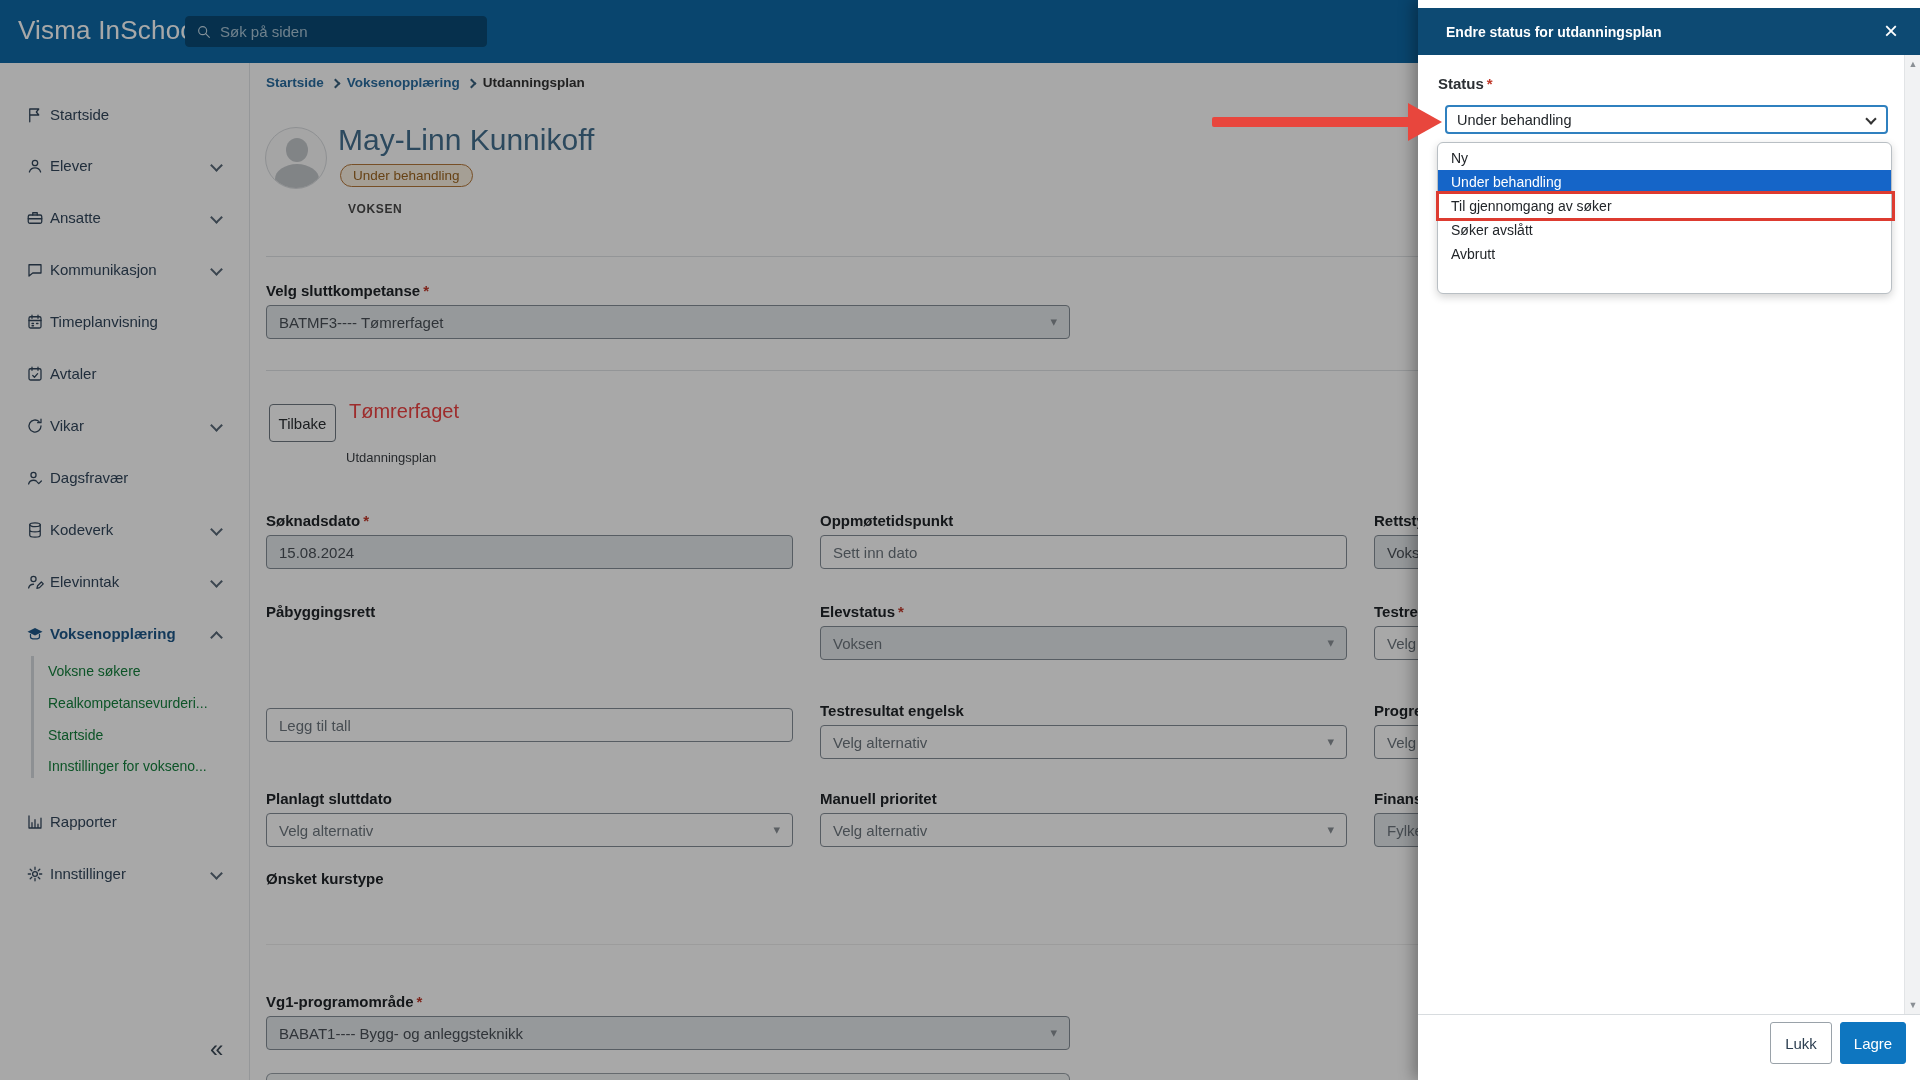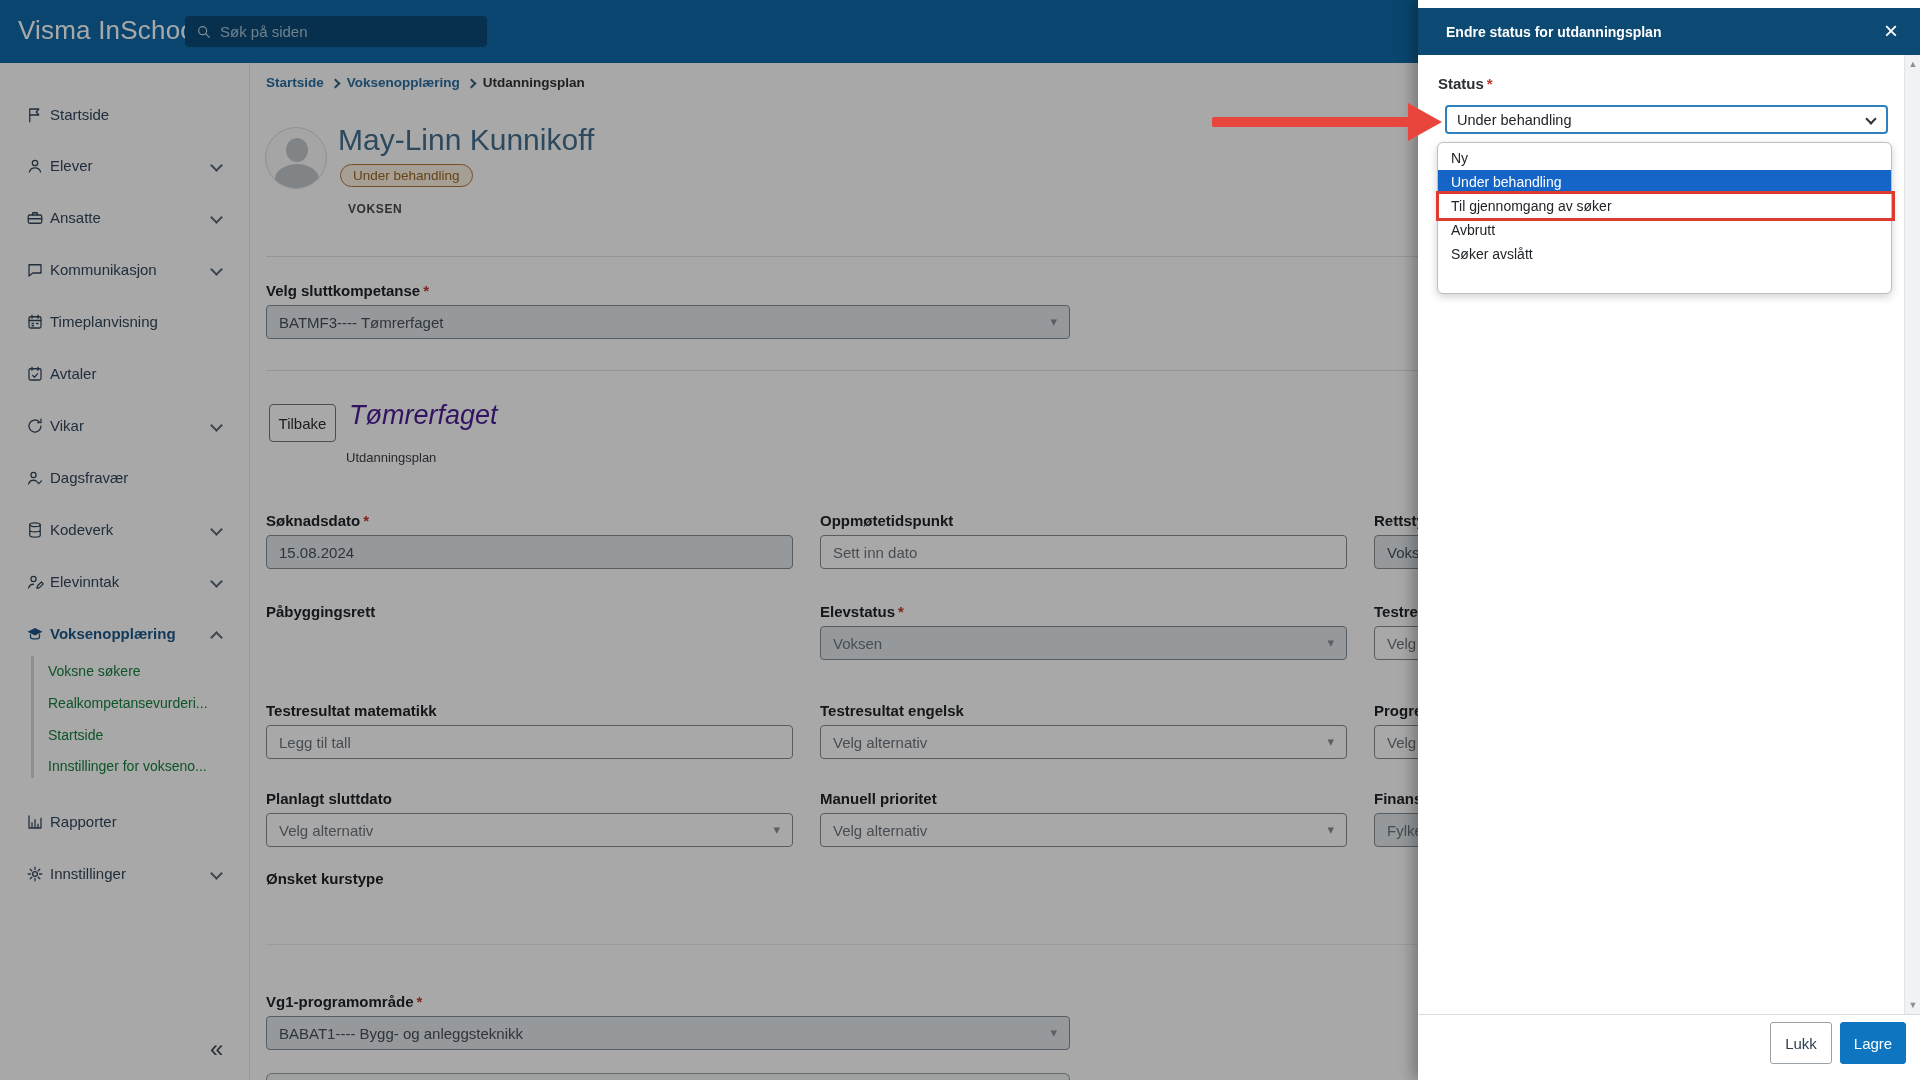--- a/index.html
+++ b/index.html
@@ -49,21 +49,21 @@
   .ctrl { margin-top:6px; height:34px; border:1px solid #858e96; border-radius:4px; background:#fff; display:flex; align-items:center; padding:0 12px; font-size:15px; color:#495057; position:relative; }
   .ctrl.disabled { background:#e4e8eb; }
   .ctrl .arrow { position:absolute; right:12px; top:8px; color:#8a9197; font-size:13px; }
   .ctrl input { border:none; outline:none; background:transparent; width:100%; font-size:15px; color:#495057; font-family:inherit; }
   .ctrl input::placeholder { color:#6c757d; opacity:1; }
   .ph { color:#6c757d; }
   .fld { position:absolute; width:527px; }
   .fld.wide { width:804px; }
 
   .back-btn { position:absolute; left:19px; top:341px; width:67px; height:38px; border:1px solid #6f7881; border-radius:4px; background:#fff; font-size:15px; color:#2b2f33; font-family:inherit; cursor:pointer; }
-  .detail-title { position:absolute; left:99px; top:337px; font-size:27px; color:#4c1d95;font-style:italic; }
+  .detail-title { position:absolute; left:99px; top:337px; font-size:20px; color:#ef4444; }
   .detail-sub { position:absolute; left:96px; top:387px; font-size:13px; color:#3a3f44; }
 
   .bottom-strip { position:absolute; left:16px; top:1010px; width:804px; height:14px; border:1px solid #99a1a8; border-bottom:none; border-radius:6px 6px 0 0; background:#f2f4f5; }
 
   
   .backdrop { position:absolute; left:0; top:0; width:1418px; height:1080px; background:rgba(0,0,0,.34); z-index:50; }
 
   
   .panel { position:absolute; left:1418px; top:0; width:502px; height:1080px; background:#ffffff; z-index:60; box-shadow:-5px 0 14px rgba(0,0,0,.30); }
   .panel-header { position:absolute; left:0; top:8px; width:502px; height:47px; background:#0d4a73; display:flex; align-items:center; }
@@ -277,21 +277,20 @@
       </div>
     </div>
     <div class="fld" style="left:1124px; top:540px">
       <div class="fld-label">Testres</div>
       <div class="ctrl">
           <span class="ph">Velg a</span>
         </div>
     </div>
 
     <div class="fld" style="left:16px; top:639px">
-      <div class="fld-label">Testresultat matematikk</div>
       <div class="ctrl">
           <input type="text" placeholder="Legg til tall" style="">
         </div>
     </div>
     <div class="fld" style="left:570px; top:639px">
       <div class="fld-label">Testresultat engelsk</div>
       <div class="ctrl">
         <span class="ph">Velg alternativ</span>
         <span class="arrow">▾</span>
       </div>
@@ -353,22 +352,22 @@
 
     <div class="panel-select">
       <span>Under behandling</span>
       <span class="sel-chev"></span>
     </div>
 
     <div class="popup">
       <div class="opt">Ny</div>
       <div class="opt selected">Under behandling</div>
       <div class="opt">Til gjennomgang av søker</div>
+      <div class="opt">Søker avslått</div>
       <div class="opt">Avbrutt</div>
-      <div class="opt">Søker avslått</div>
       <div class="hl-box"></div>
     </div>
 
     <div class="panel-scroll">
       <span class="scroll-glyph" style="top:4px">▲</span>
       <span class="scroll-glyph" style="bottom:4px">▼</span>
     </div>
 
     <div class="panel-footer-divider"></div>
     <button class="btn btn-secondary">Lukk</button>

